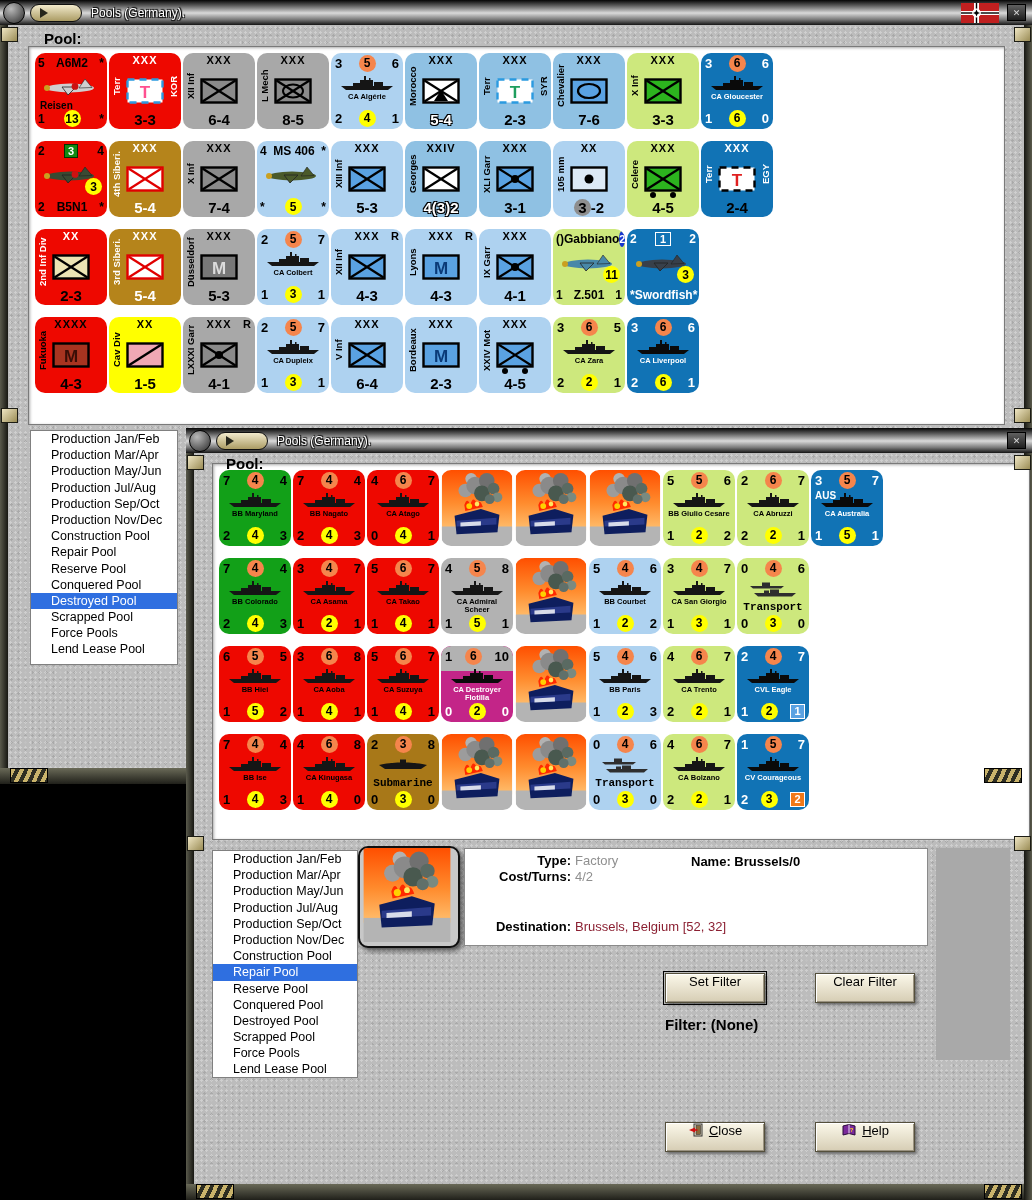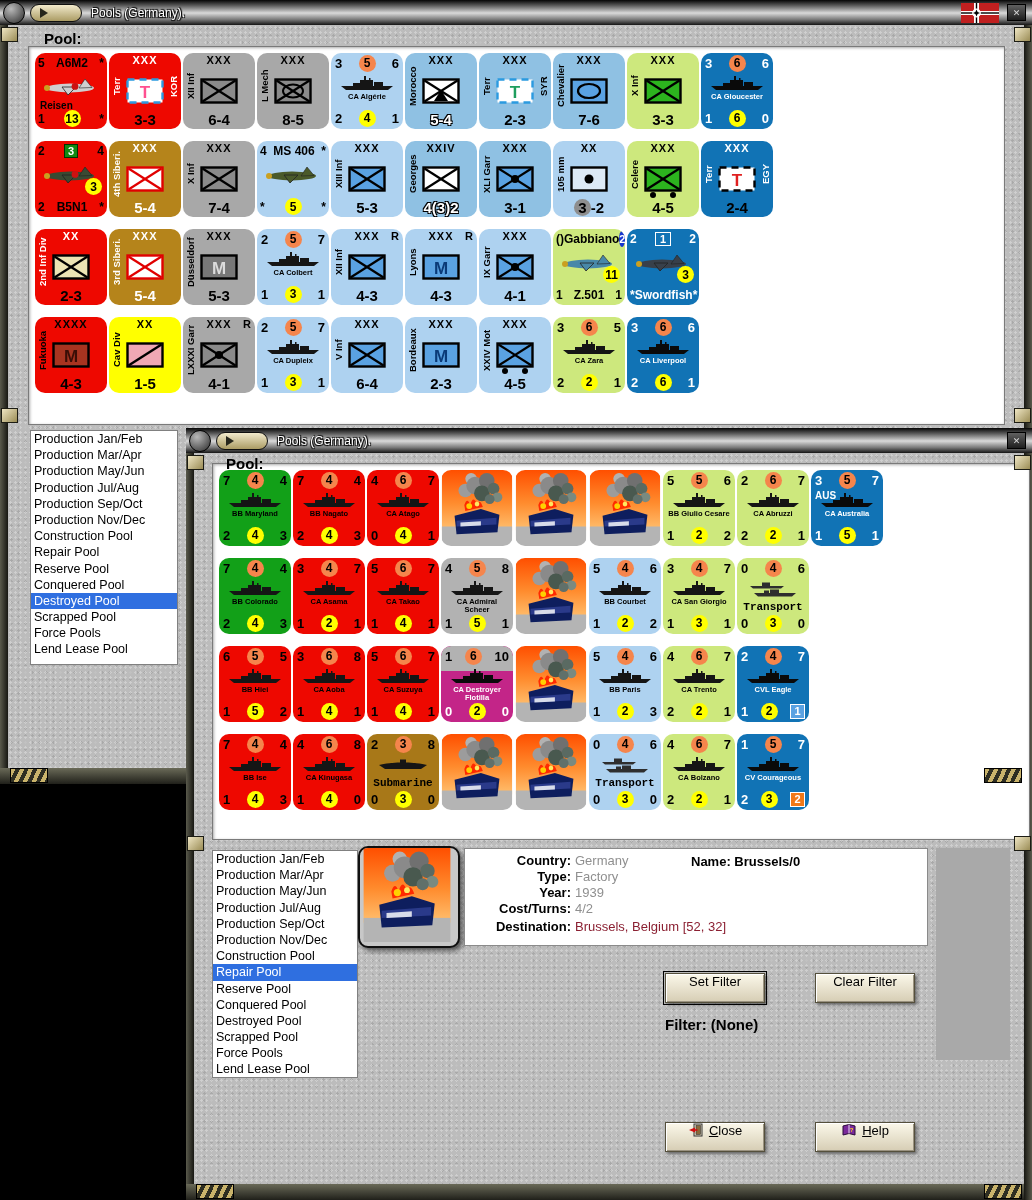--- a/index.html
+++ b/index.html
@@ -84,21 +84,21 @@
   .snm.big{font-size:11px;line-height:11px;top:44px;font-family:Liberation Mono, monospace;}
   .tag{position:absolute;left:4px;top:20px;color:#fff;font-size:10px;z-index:3;}
   .band{position:absolute;left:0;top:0;right:0;height:25px;background:#b2b2b2;border-radius:10px 10px 0 0;z-index:1;}
   .bbx{border:1px solid #fff;min-width:15px;height:15px;display:inline-flex;align-items:center;justify-content:center;font-size:11px;color:#fff;box-sizing:border-box;}
   .fac svg{display:block;}
 
   
   .pool-list{position:absolute;background:#fff;border:1px solid #808080;overflow:hidden;z-index:2;}
   #w1 .pool-list{left:30px;top:430px;width:146px;height:233px;}
   #w2 .pool-list{left:26px;top:422px;width:144px;height:226px;}
-  .pli{height:16.2px;line-height:16px;font-size:12.5px;padding-left:3px;white-space:nowrap;color:#000;}
+  .pli{height:16.2px;line-height:16px;font-size:12.5px;padding-left:20px;white-space:nowrap;color:#000;}
   .pli.sel{background:#2f6fe0;color:#fff;}
 
   
   .preview{position:absolute;left:172px;top:418px;width:98px;height:98px;border:2px solid #101010;border-radius:10px;
      background:#c8c8c8;box-shadow:3px 3px 5px rgba(0,0,0,.55);overflow:hidden;z-index:2;}
   .info-box{position:absolute;left:278px;top:420px;width:464px;height:98px;background:#fff;border:1px solid #8a8a8a;
      font-size:13px;z-index:2;padding-top:4px;box-sizing:border-box;}
   .iline{display:flex;height:16px;line-height:16px;}
   .ilab{width:106px;text-align:right;font-weight:bold;color:#000;padding-right:4px;flex:none;}
   .ival{color:#8f8f8f;}
@@ -1473,30 +1473,22 @@
   <circle cx="34" cy="16" r="9" fill="#8a8a8a"></circle>
           <circle cx="46" cy="11" r="8" fill="#707070"></circle>
   <circle cx="41" cy="24" r="8" fill="#49594f"></circle>
           <circle cx="53" cy="19" r="6" fill="#5a6a62"></circle>
   <circle cx="57" cy="28" r="5" fill="#7a8a80"></circle>
           <circle cx="49" cy="30" r="5" fill="#60706a"></circle>
   </svg></div>
 
     <div class="info-box">
       <div class="iline">
-          <span class="ilab">Country:</span>
-          <span class="ival">Germany</span>
-        </div>
-      <div class="iline">
           <span class="ilab">Type:</span>
           <span class="ival">Factory</span>
-        </div>
-      <div class="iline">
-          <span class="ilab">Year:</span>
-          <span class="ival">1939</span>
         </div>
       <div class="iline">
           <span class="ilab">Cost/Turns:</span>
           <span class="ival">4/2</span>
         </div>
       <div class="info-name">Name: Brussels/0</div>
       <div class="dest-line">
           <span class="ilab">Destination:</span>
           <span class="dval">Brussels, Belgium [52, 32]</span>
         </div>

